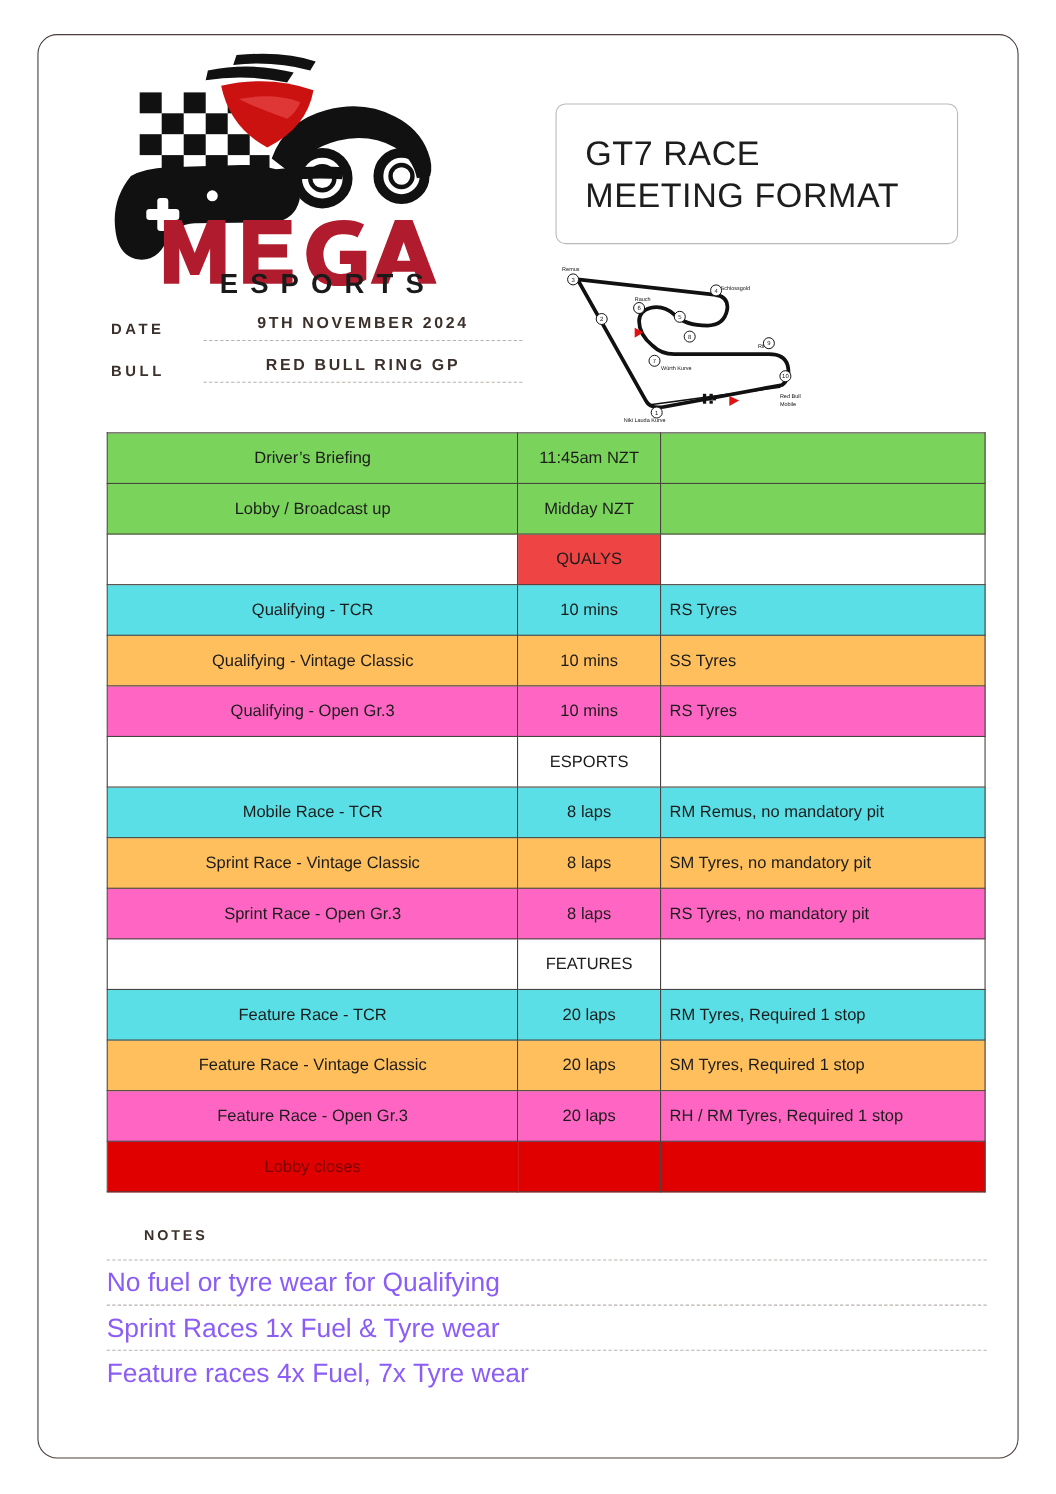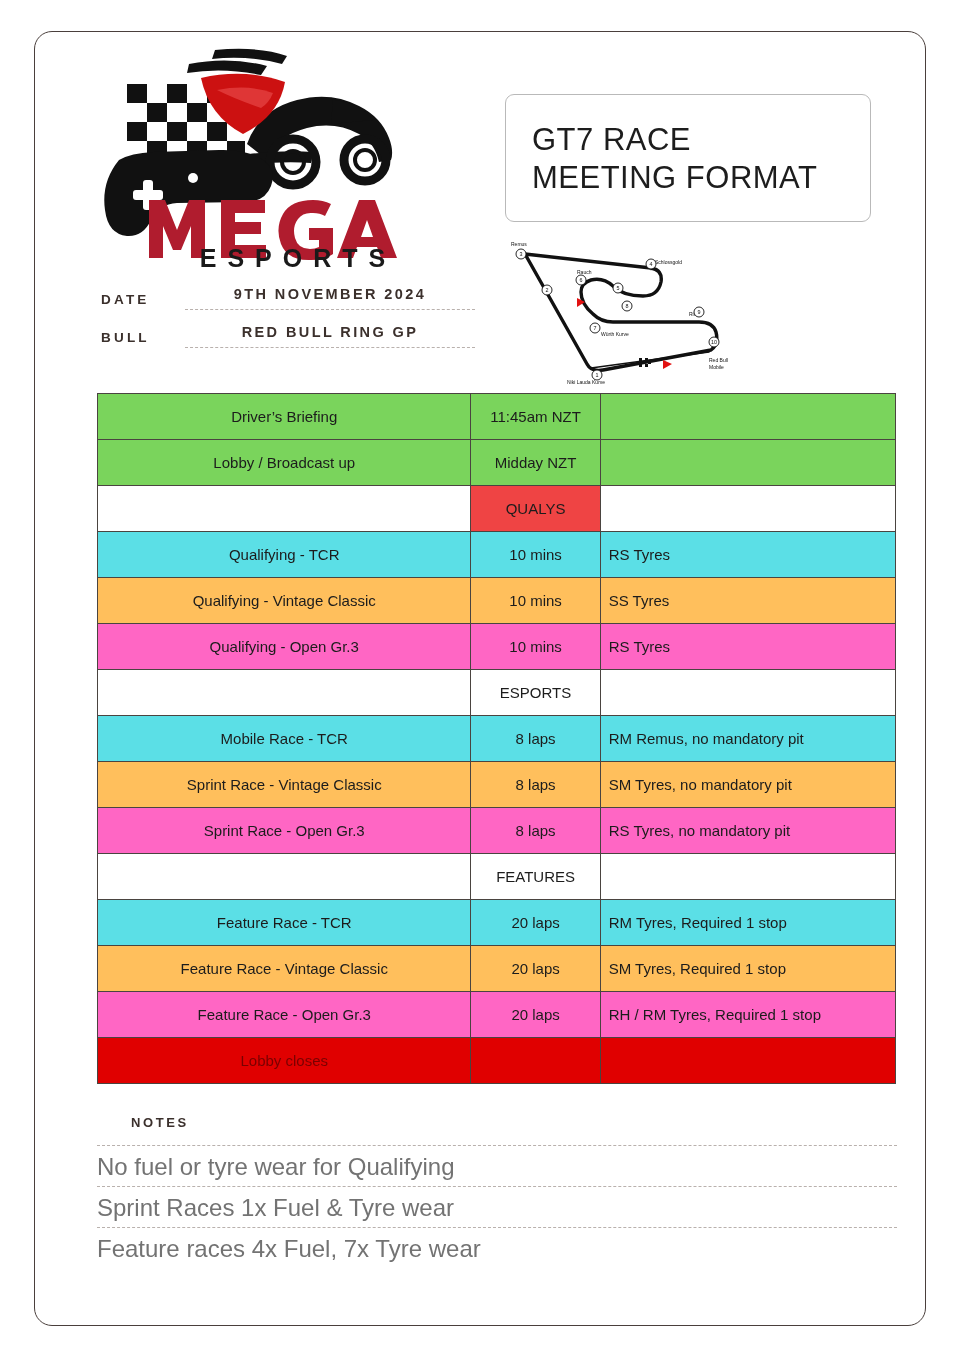--- a/index.html
+++ b/index.html
@@ -148,21 +148,21 @@
     font-weight: 700;
     letter-spacing: 2.6px;
     color: #3b302c;
     margin-bottom: 15px;
     padding-left: 34px;
   }
   .note-line {
     border-top: 1.3px dashed #b9b1ad;
     font-size: 24px;
     line-height: 38px;
-    color: #737373;
+    color: #8b5cf6;
     padding-top: 2px;
     white-space: nowrap;
   }
   .note-line:last-child { border-bottom: none; }
 </style>
 </head>
 <body>
 
 <div class="page-frame">
 

